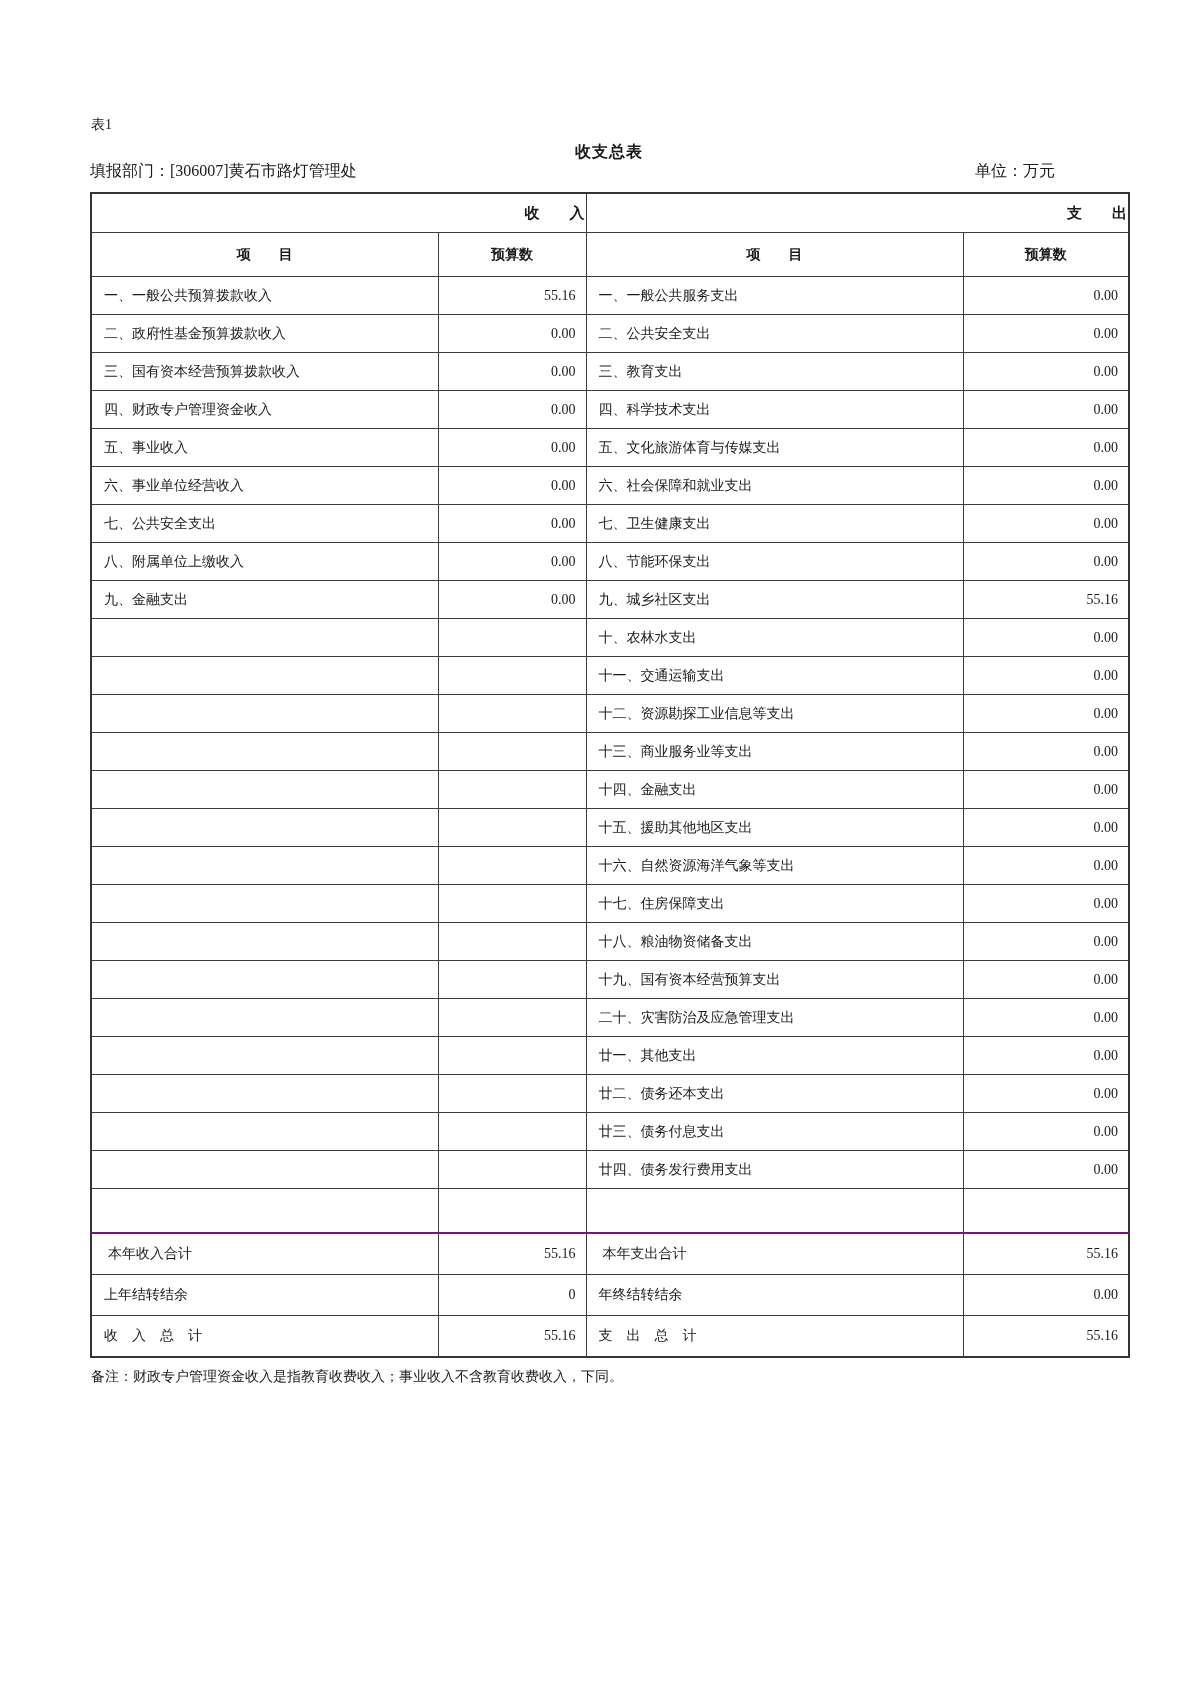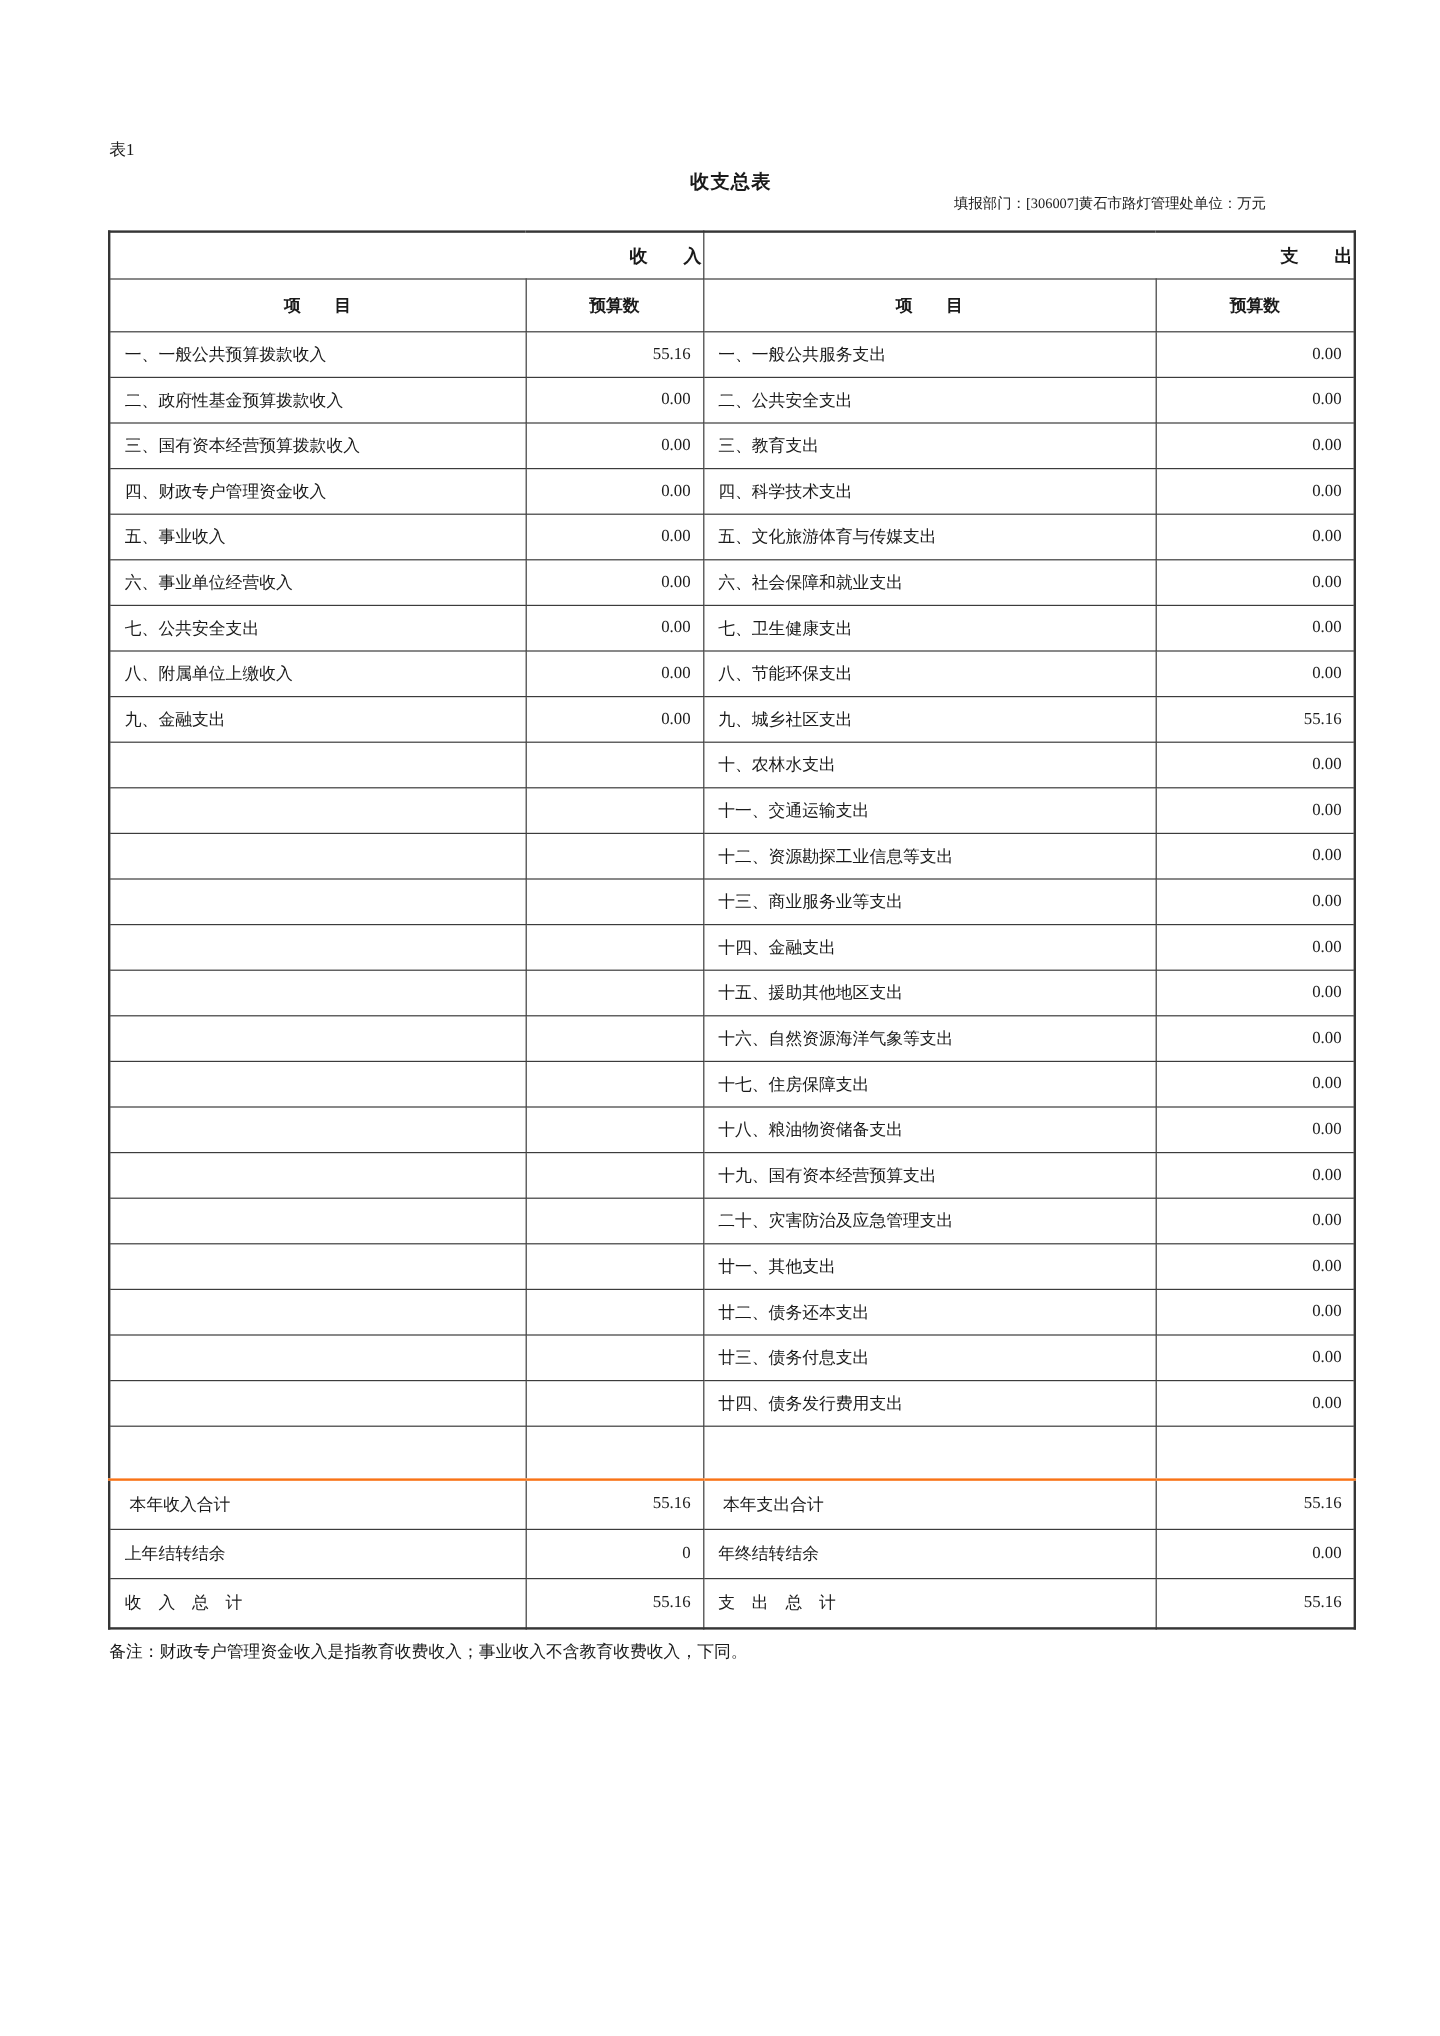--- a/index.html
+++ b/index.html
@@ -26,22 +26,22 @@
     font-size:16px;
     font-weight:bold;
     letter-spacing:1px;
     margin-top:16px;
   }
   .meta{
     position:absolute;
     left:90px; top:161px;
     width:1038px;
     display:flex;
-    justify-content:flex-end;
-    font-size:12px;
+    justify-content:space-between;
+    font-size:16px;
   }
   .meta .unit{ padding-right:73px; }
   table.budget{
     position:absolute;
     left:90px; top:192px;
     width:1038px;
     border-collapse:collapse;
     table-layout:fixed;
     font-size:14px;
   }
@@ -64,21 +64,21 @@
   .col-header th{
     height:41px;
     font-size:14px;
     font-weight:bold;
     text-align:center;
     border-bottom:2px solid #353535;
   }
   .data-row td{ height:37px; }
   .spacer-row td{ height:43px; }
   .total-row td{ height:40px; }
-  tr.totals-start td{ border-top:2px solid #f97316;padding-left:16px; }
+  tr.totals-start td{ border-top:2px solid #701a75;padding-left:16px; }
   td.item{ text-align:left; padding:0 4px 0 12px; overflow:hidden; white-space:nowrap; }
   td.num{ text-align:right; padding:0 10px 0 4px; white-space:nowrap;font-family:Liberation Serif, serif; }
   .note{
     position:absolute;
     left:91px; top:1368px;
     width:1038px;
     font-size:14px;
   }
 </style>
 </head>

